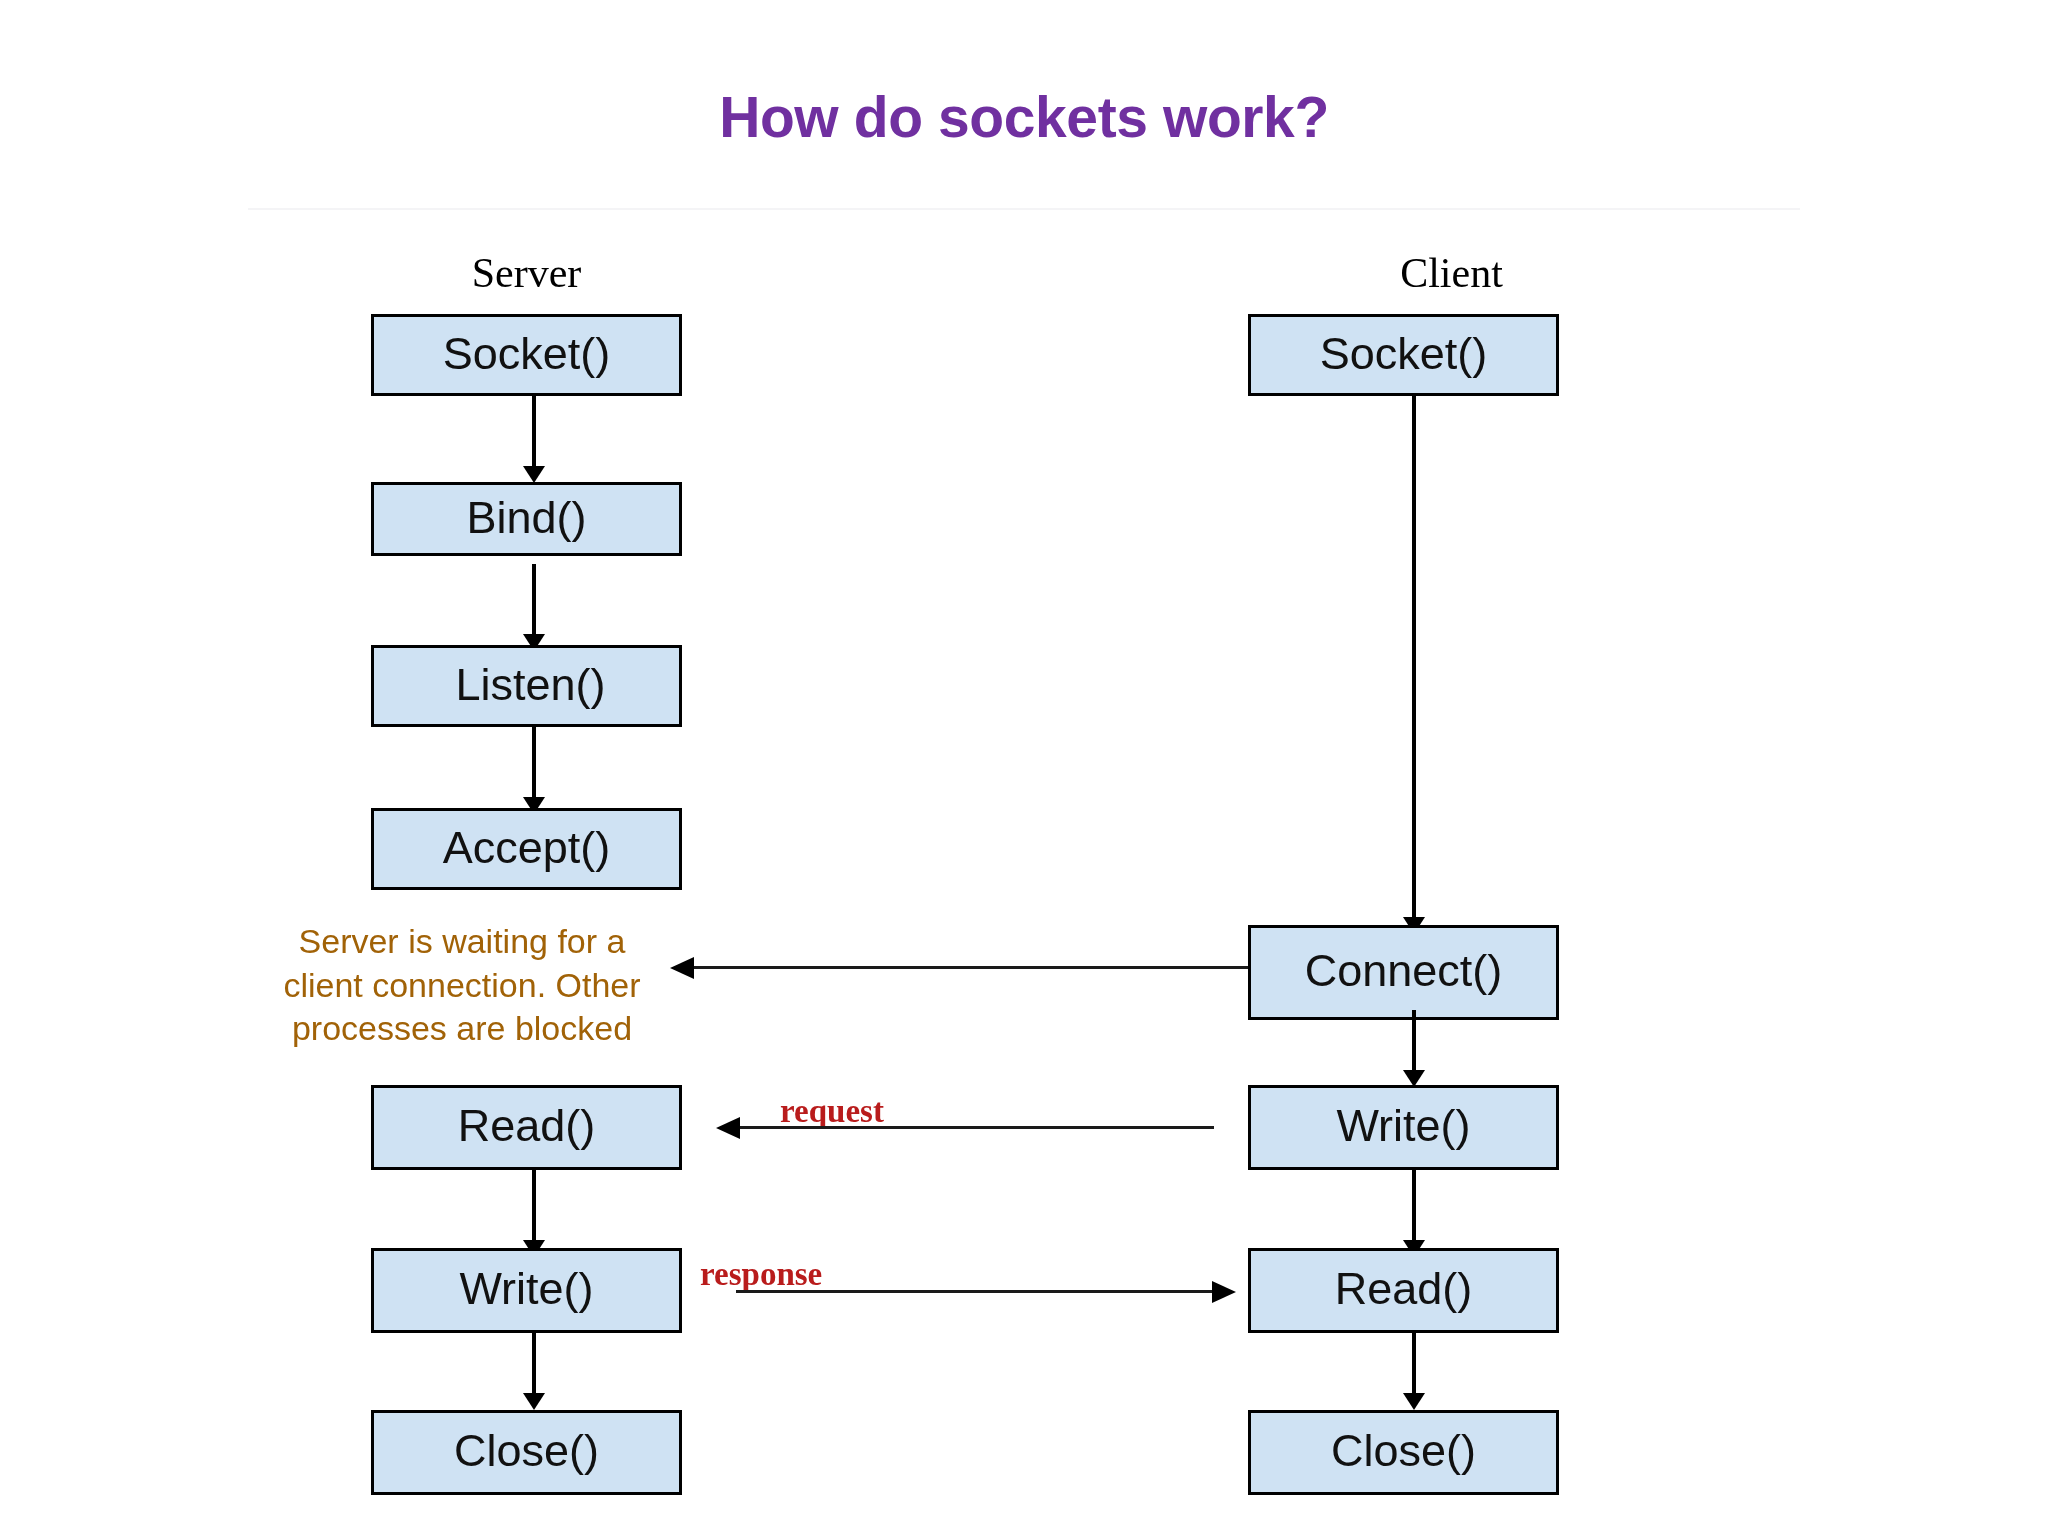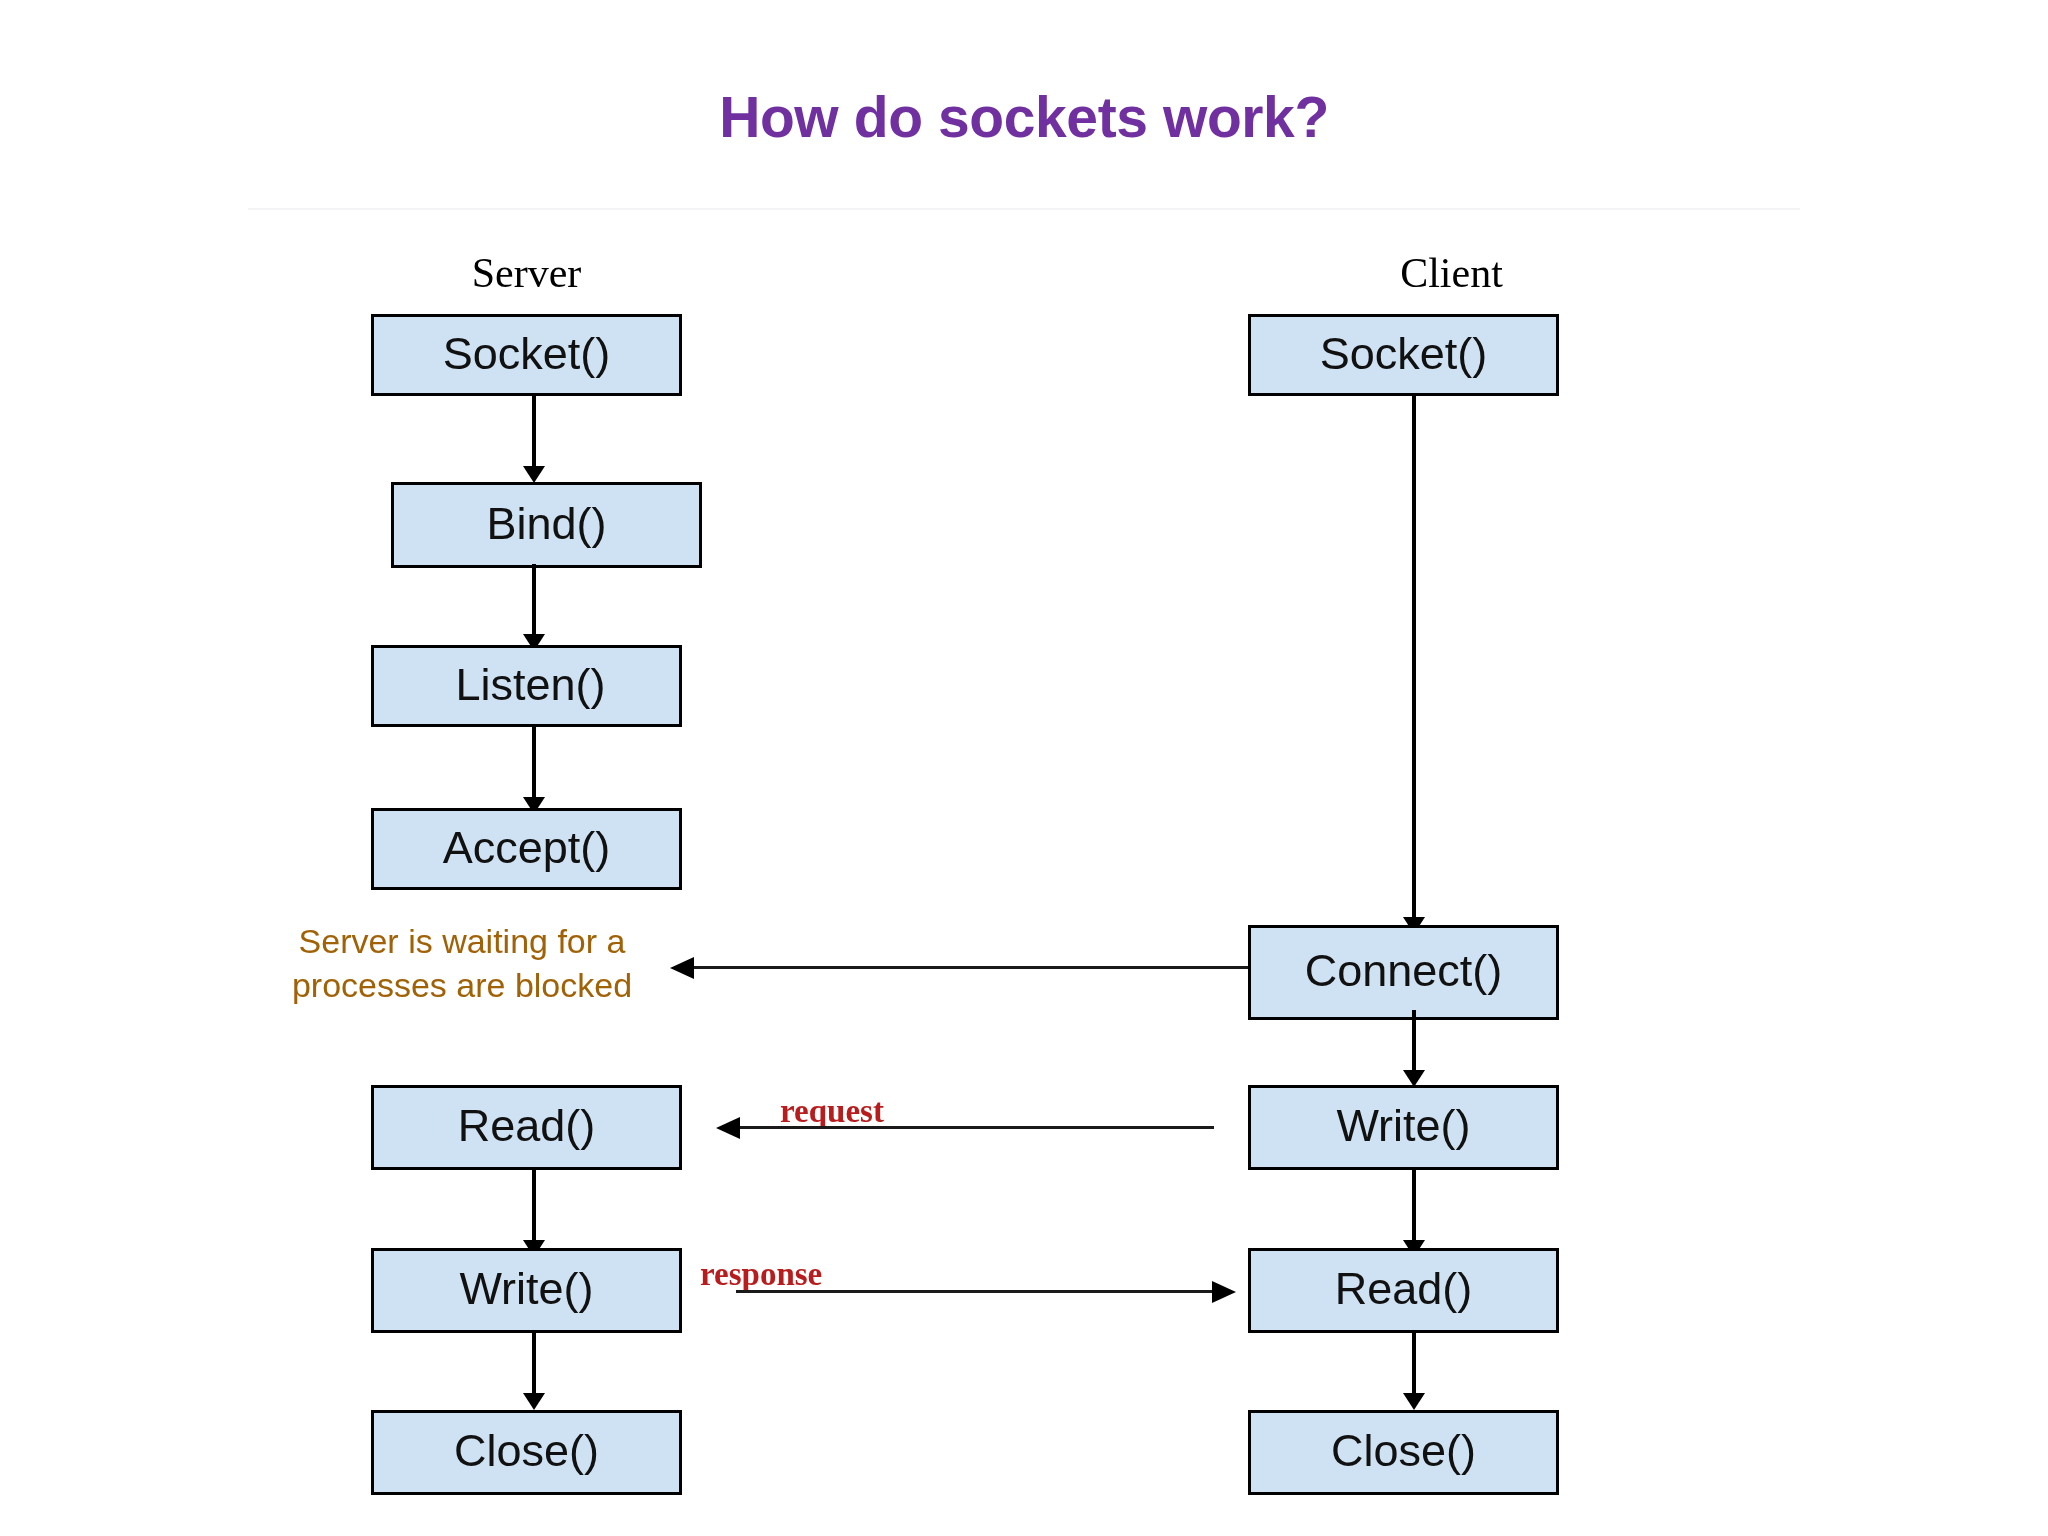--- a/index.html
+++ b/index.html
@@ -127,38 +127,39 @@
   <div class="title-rule"></div>
 
   <div class="col-heading" style="left:371px; top:249px; width:311px;">Server</div>
 
   <div class="pbox" style="left:371px; top:314px; width:311px; height:82px;">
     <span>Socket()</span>
   </div>
   <div class="vconn" style="left:532px; top:396px; height:76px;"></div>
   <div class="vhead" style="left:523px; top:466px;"></div>
 
-  <div class="pbox" style="left:391px; top:482px; width:311px; height:86px;">
+  <div class="pbox" style="left:371px; top:482px; width:311px; height:74px;">
     <span>Bind()</span>
   </div>
   <div class="vconn" style="left:532px; top:564px; height:76px;"></div>
   <div class="vhead" style="left:523px; top:634px;"></div>
 
   <div class="pbox" style="left:371px; top:645px; width:311px; height:82px;padding-left:8px;">
     <span>Listen()</span>
   </div>
   <div class="vconn" style="left:532px; top:727px; height:76px;"></div>
   <div class="vhead" style="left:523px; top:797px;"></div>
 
   <div class="pbox" style="left:371px; top:808px; width:311px; height:82px;">
     <span>Accept()</span>
   </div>
 
   <div class="note" style="left:262px; top:920px; width:400px;">
     <div>Server is waiting for a</div>
+    <div>client connection. Other</div>
     <div>processes are blocked</div>
   </div>
 
   <div class="pbox" style="left:371px; top:1085px; width:311px; height:85px;">
     <span>Read()</span>
   </div>
   <div class="vconn" style="left:532px; top:1170px; height:76px;"></div>
   <div class="vhead" style="left:523px; top:1240px;"></div>
 
   <div class="pbox" style="left:371px; top:1248px; width:311px; height:85px;">

